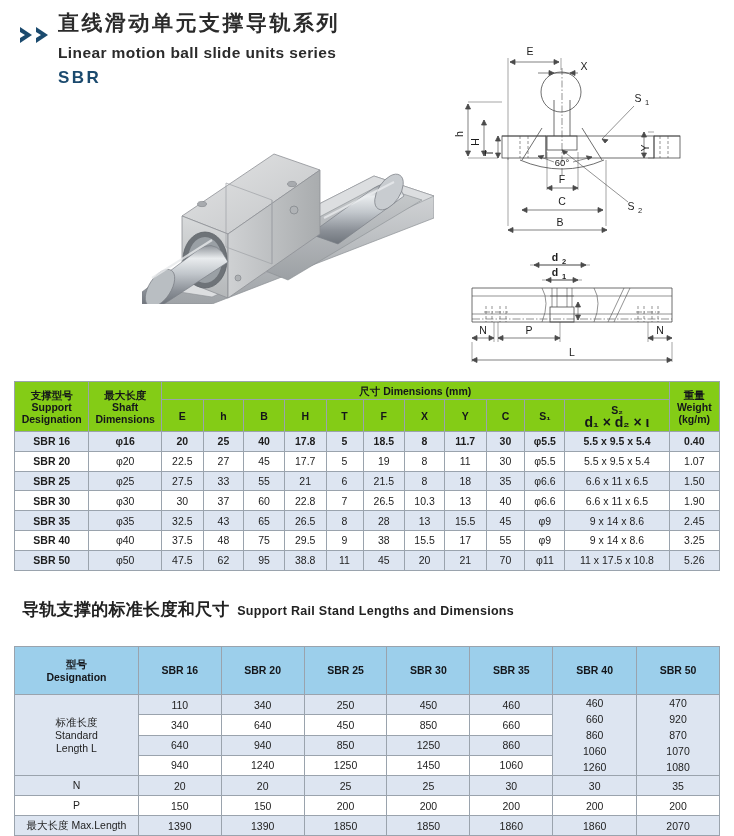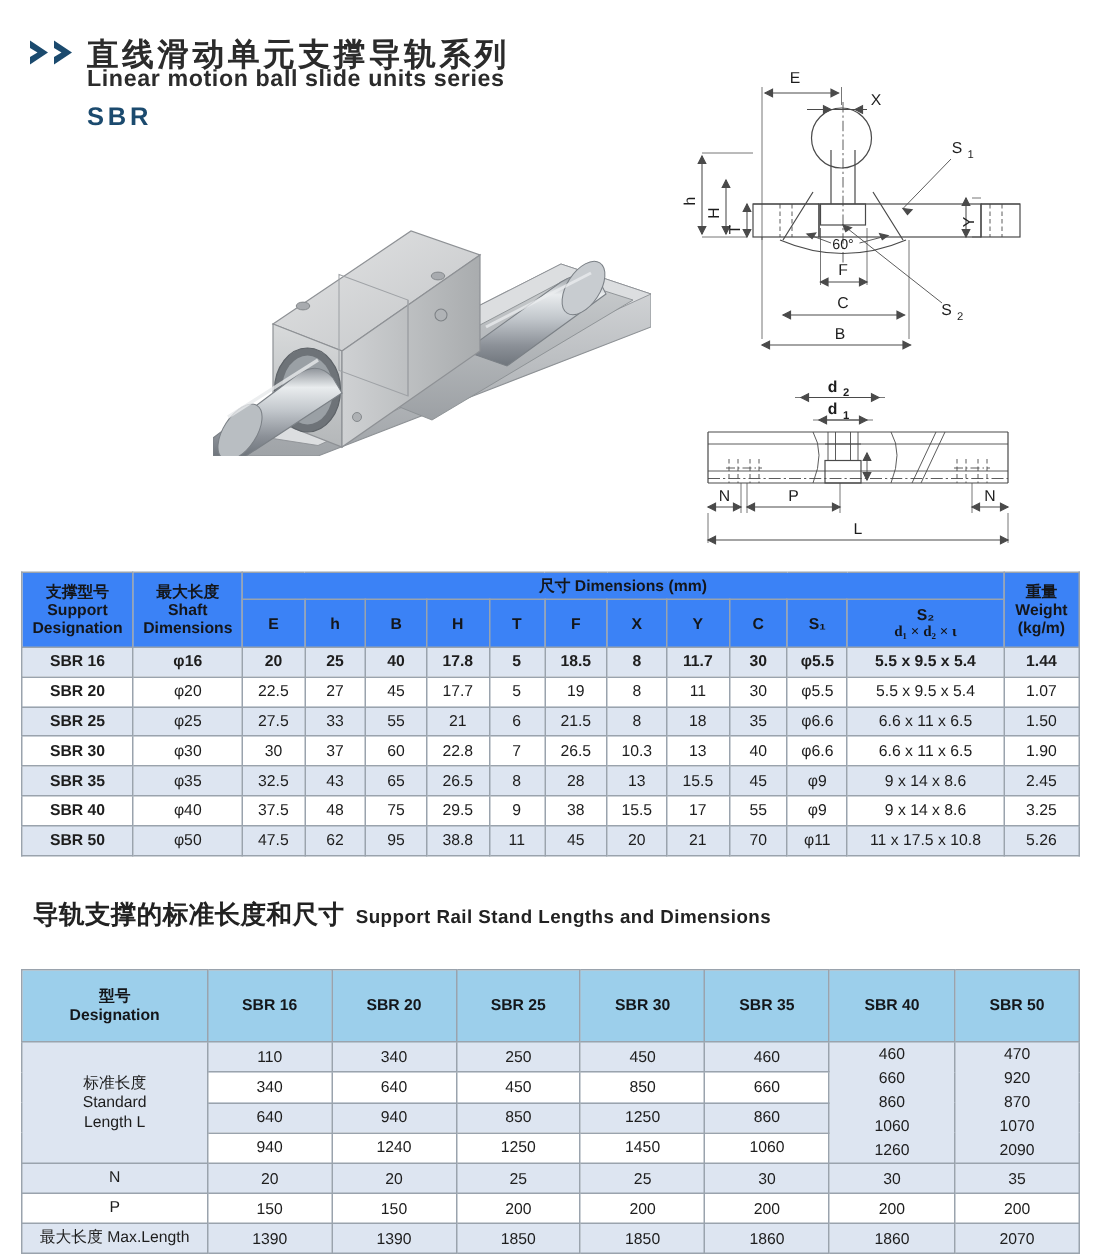--- a/index.html
+++ b/index.html
@@ -4,44 +4,44 @@
 <style>
   html,body{margin:0;padding:0;}
   body{
     width:734px;height:836px;background:#ffffff;
     font-family:"Liberation Sans","DejaVu Sans",sans-serif;
     color:#231f20;overflow:hidden;position:relative;
   }
   
   .hdr{position:absolute;left:0;top:0;width:430px;height:92px;}
   .chev{position:absolute;left:18px;top:26px;width:46px;height:18px;}
-  .title-cn{position:absolute;left:58px;top:22px;font-size:21px;font-weight:bold;
+  .title-cn{position:absolute;left:58px;top:9px;font-size:21px;font-weight:bold;
     letter-spacing:2.5px;color:#2b2b2b;white-space:nowrap;text-align:right;}
   .title-en{position:absolute;left:58px;top:44px;font-size:15.5px;font-weight:bold;
     letter-spacing:.4px;color:#2b2b2b;white-space:nowrap;}
   .title-sbr{position:absolute;left:58px;top:68px;font-size:17px;font-weight:bold;
     letter-spacing:2.5px;color:#1b4a6e;}
   
   .photo{position:absolute;left:142px;top:92px;width:292px;height:212px;}
   
   .draw1{position:absolute;left:442px;top:40px;width:292px;height:206px;}
   .draw2{position:absolute;left:442px;top:250px;width:292px;height:118px;}
   
   .tblwrap{position:absolute;left:14px;}
   table{border-collapse:collapse;table-layout:fixed;}
   table td,table th{
     border:1px solid #9aa3ad;
     text-align:center;vertical-align:middle;
     font-size:10.5px;color:#1d1d1d;padding:0;
   }
   .t1{top:381px;width:706px;}
-  .t1 .hd{background:#3b82f6;font-weight:bold;font-size:10.5px;line-height:12px;
+  .t1 .hd{background:#84cc16;font-weight:bold;font-size:10.5px;line-height:12px;
     color:#14161a;}
   .t1 .hd .cn{font-size:10.5px;}
-  .t1 .hd .sub{font-size:10px;font-weight:bold;font-family:Liberation Serif, serif;}
+  .t1 .hd .sub{font-size:14px;font-weight:bold;}
   .t1 .r-odd{background:#dde5f1;}
   .t1 .r-even{background:#ffffff;}
   .t1 .c0{font-weight:bold;font-size:10.5px;}
   .t1 tbody tr td{height:18.8px;}
   .t1 .first-row td{font-weight:bold;}
   
   .cap{position:absolute;left:22px;top:598px;font-size:12.5px;font-weight:bold;
     letter-spacing:.3px;color:#222;white-space:nowrap;}
   .cap .cn{font-size:17px;}
   .t2{top:646px;width:706px;}
@@ -364,21 +364,21 @@
       <td>25</td>
       <td>40</td>
       <td>17.8</td>
       <td>5</td>
       <td>18.5</td>
       <td>8</td>
       <td>11.7</td>
       <td>30</td>
       <td>φ5.5</td>
       <td>5.5 x 9.5 x 5.4</td>
-      <td>1.44</td>
+      <td>0.40</td>
     </tr>
     <tr class="r-even">
       <td class="c0">SBR 20</td>
       <td>φ20</td>
       <td>22.5</td>
       <td>27</td>
       <td>45</td>
       <td>17.7</td>
       <td>5</td>
       <td>19</td>
@@ -521,21 +521,21 @@
         <div>660</div>
         <div>860</div>
         <div>1060</div>
         <div>1260</div>
       </td>
       <td class="merged" rowspan="4">
         <div>470</div>
         <div>920</div>
         <div>870</div>
         <div>1070</div>
-        <div>2090</div>
+        <div>1080</div>
       </td>
     </tr>
     <tr class="r-even">
       <td style="height:19px">340</td>
       <td>640</td>
       <td>450</td>
       <td>850</td>
       <td>660</td>
     </tr>
     <tr class="r-odd">

